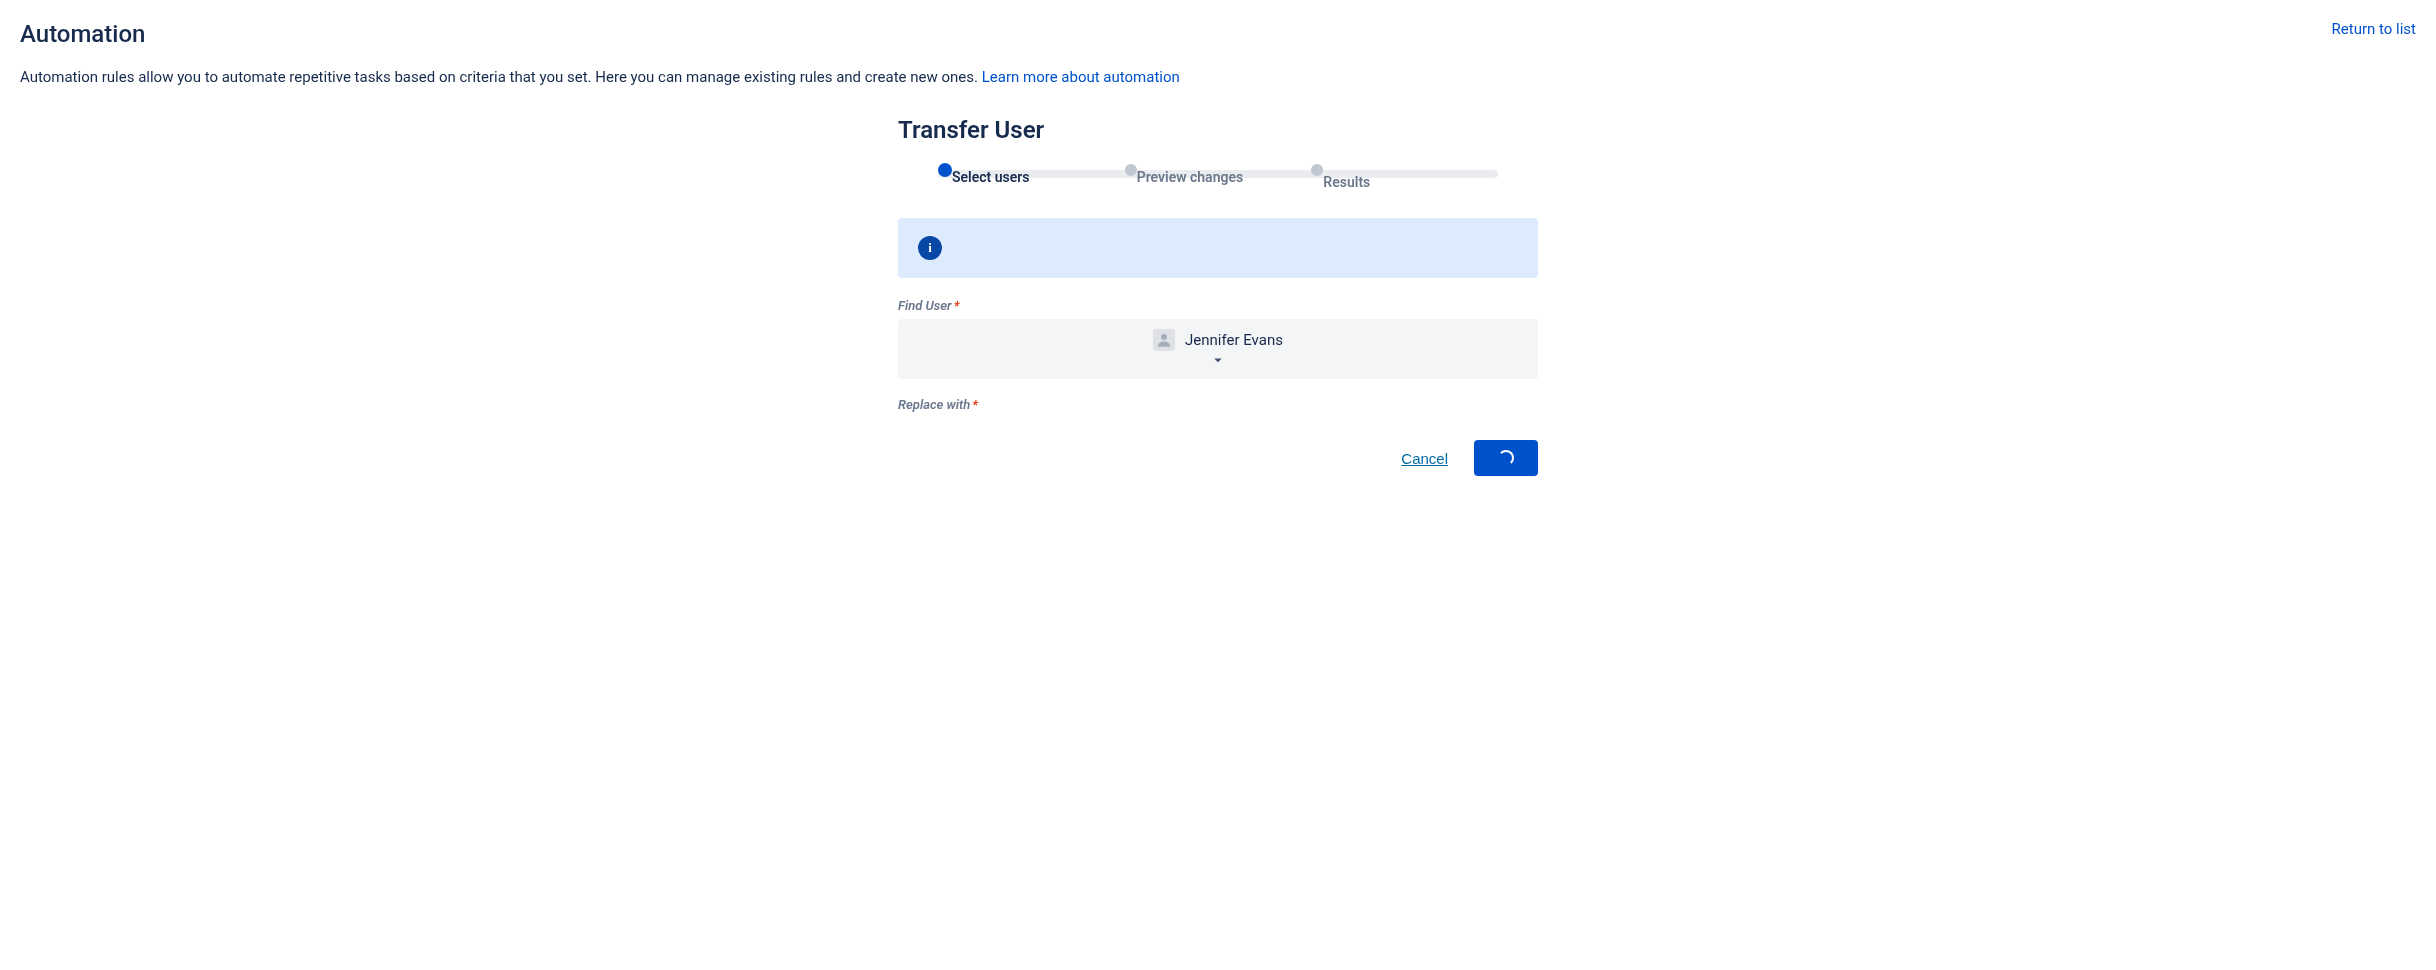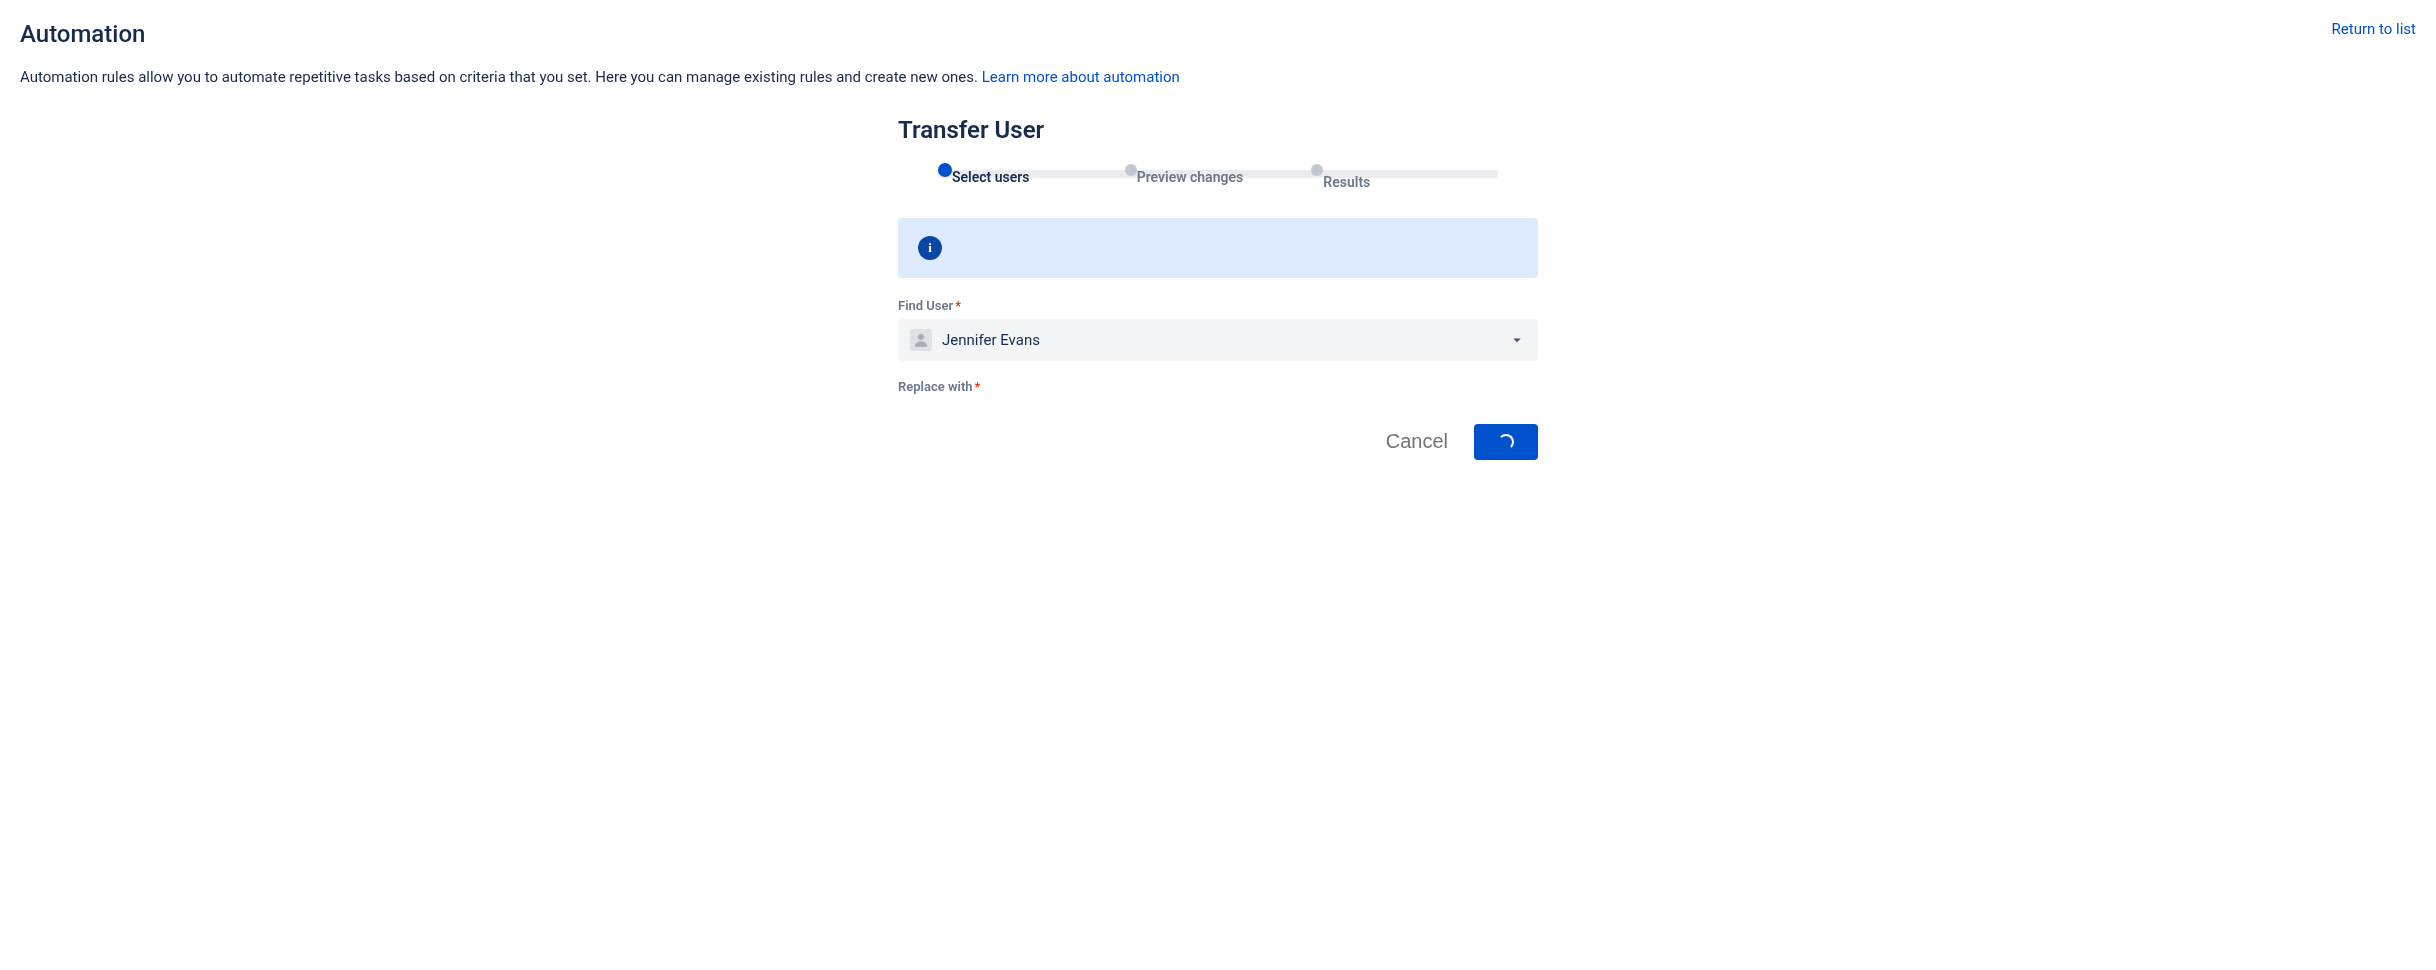--- a/index.html
+++ b/index.html
@@ -125,34 +125,36 @@
     }
     .field-group {
       margin-bottom: 18px;
     }
     .field-label {
       font-size: 13px;
       font-weight: 600;
       color: #6B778C;
       margin-bottom: 6px;
       display: block;
+      font-style: italic;
     }
     .required {
       color: #DE350B;
       margin-left: 2px;
     }
     .user-select {
       display: flex;
       align-items: center;
       justify-content: space-between;
       padding: 8px 10px;
       border-radius: 4px;
       cursor: pointer;
       font-size: 15px;
       color: #172B4D;
+      flex-direction: column;
     }
     .user-select.readonly {
       background: #F4F5F7;
       border: 2px solid transparent;
     }
     .user-select.focused {
       background: #fff;
       border: 2px solid #4C9AFF;
     }
     .user-left {
@@ -177,26 +179,27 @@
     .button-row {
       display: flex;
       justify-content: flex-end;
       gap: 12px;
       margin-top: 28px;
       align-items: center;
     }
     .btn-cancel {
       background: transparent;
       border: none;
-      color: #737373;
-      font-size: 20px;
+      color: #0369a1;
+      font-size: 15px;
       font-weight: 500;
       padding: 8px 14px;
       cursor: pointer;
       border-radius: 4px;
+      text-decoration: underline;
     }
     .btn-primary {
       background: #0052CC;
       border: none;
       color: #fff;
       width: 64px;
       height: 36px;
       cursor: pointer;
       border-radius: 4px;
       display: flex;

